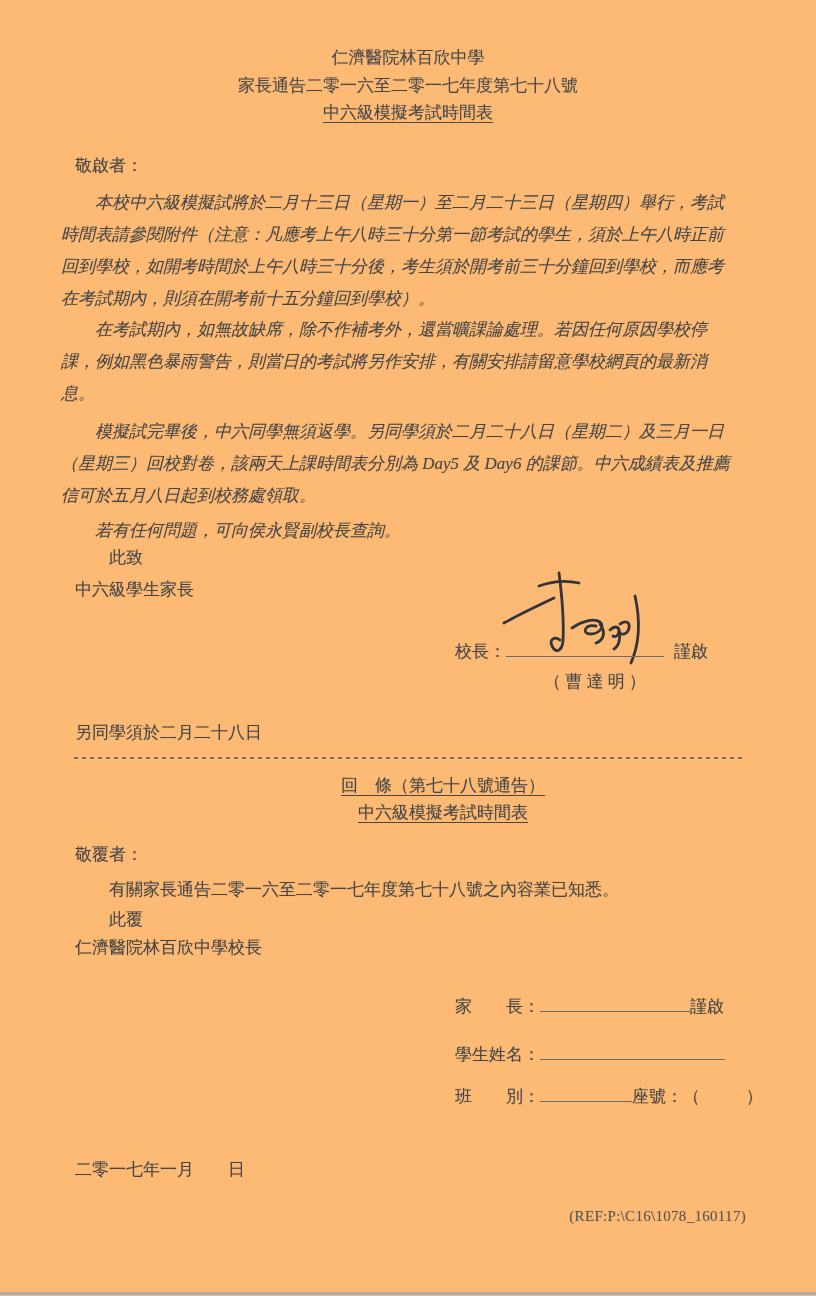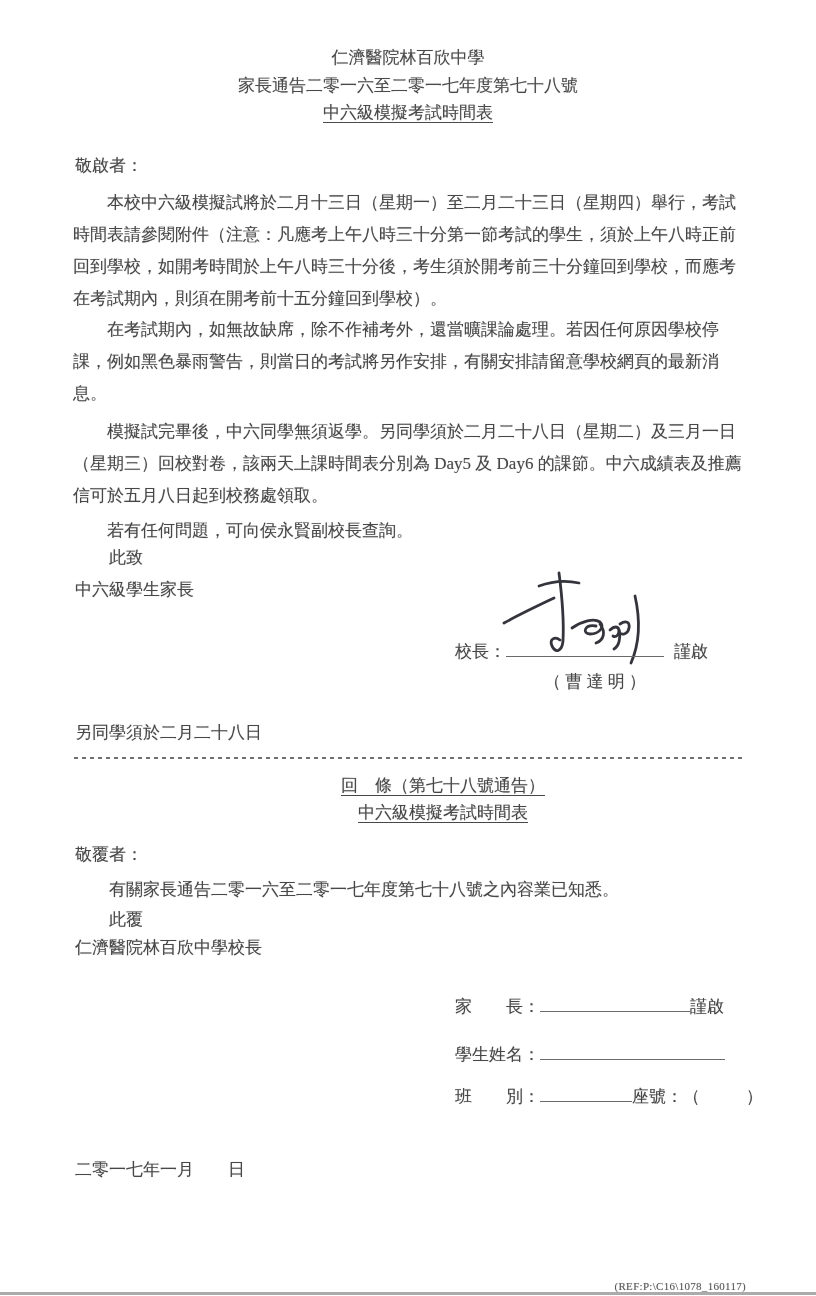--- a/index.html
+++ b/index.html
@@ -1,40 +1,40 @@
 <!DOCTYPE html>
 <html><head>
 <meta charset="utf-8">
 <style>
   html,body{margin:0;padding:0;background:#e8e8e8;}
   .page{
     position:relative;
     width:816px;height:1296px;
     margin:0 auto;
-    background:#ffffff;
+    background:#fdba74;
     font-family:"Liberation Serif","DejaVu Serif",serif;
     color:#474747;
     font-size:17px;
     overflow:hidden;
     text-shadow:0 0 1px rgba(90,90,90,.38);
   }
   .abs{position:absolute;}
   .title-block{position:absolute;top:44px;left:0;width:100%;text-align:center;line-height:27.5px;color:#4a4a4a;}
   .u{ text-decoration:underline; text-underline-offset:4px; text-decoration-thickness:1px; }
-  .para{position:absolute;left:73px;width:680px;line-height:32px;}
+  .para{position:absolute;left:61px;width:680px;line-height:32px;font-style:italic;}
   .line{height:32px;white-space:nowrap;}
   .indent{text-indent:2em;}
   .lh{line-height:32px;white-space:nowrap;}
   .row{position:absolute;left:455px;line-height:30px;white-space:nowrap;}
   .blank{display:inline-block;border-bottom:1px solid #6a6a6a;height:1.05em;vertical-align:baseline;}
   .spacer{display:inline-block;height:1em;}
   .dashed{position:absolute;left:74px;width:672px;height:2px;
     background:repeating-linear-gradient(90deg,#6f6f6f 0 4px,transparent 4px 8px);}
   .center{position:absolute;left:0;width:100%;text-align:center;padding-left:35px;}
-  .ref{position:absolute;right:70px;top:1280px;font-size:11px;letter-spacing:.3px;color:#585858;white-space:nowrap;}
+  .ref{position:absolute;right:70px;top:1208px;font-size:15px;letter-spacing:.3px;color:#585858;white-space:nowrap;}
   .bottom-bar{position:absolute;left:0;right:0;bottom:1px;height:3px;background:#ababab;}
   .suffix{margin-left:10px;}
   .sig-svg{position:absolute;left:492px;top:566px;width:186px;height:106px;}
   .sig-svg path{fill:none;stroke:#34343c;stroke-width:2.8;stroke-linecap:round;stroke-linejoin:round;}
 </style>
 </head>
 <body>
 
 <div class="page">
 

